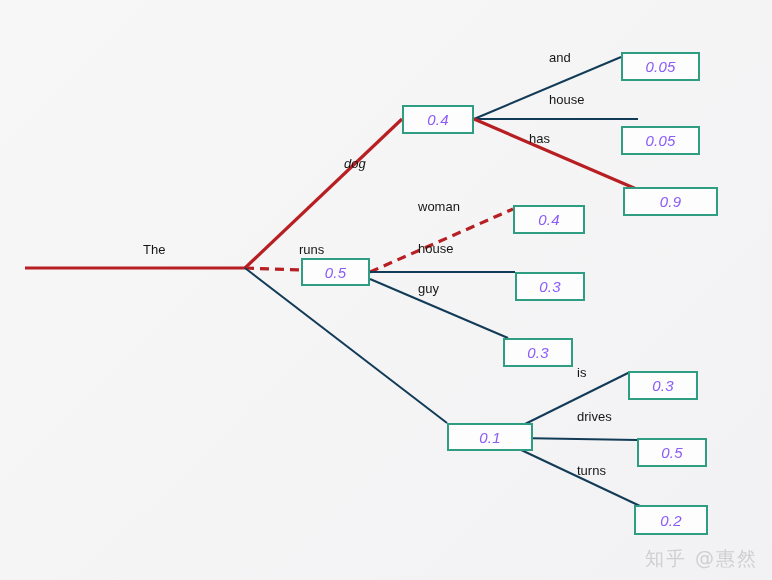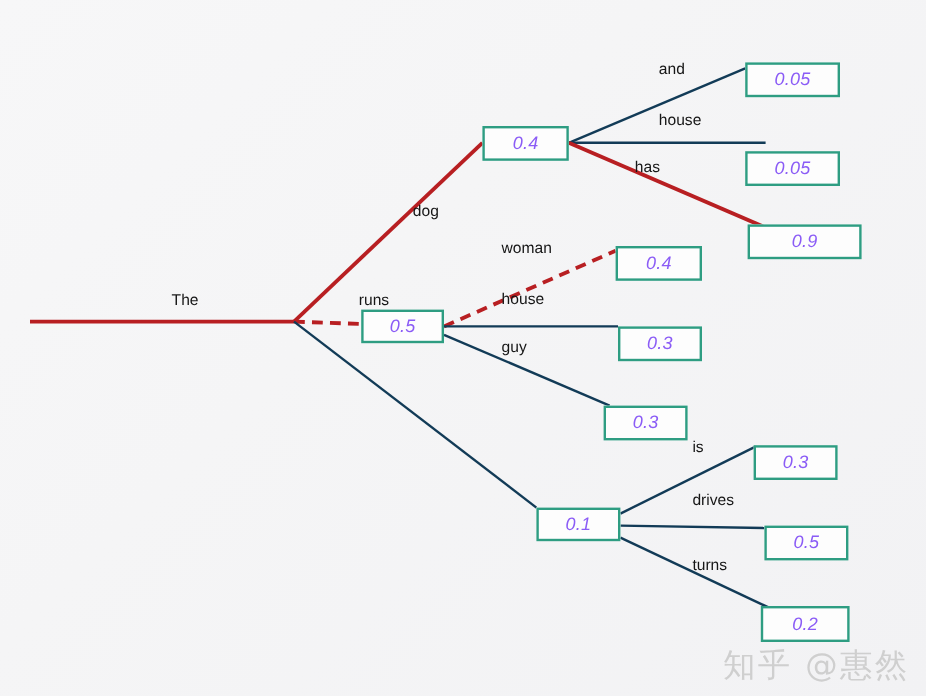--- a/index.html
+++ b/index.html
@@ -38,21 +38,21 @@
   .edge-label {
     position: absolute;
     font-size: 13px;
     color: #161616;
     white-space: nowrap;
   }
   .watermark {
     position: absolute;
     right: 14px;
     bottom: 8px;
-    font-size: 27px;
+    font-size: 19px;
     color: #cfcfcf;
     letter-spacing: 2px;
     font-family: "DejaVu Sans", sans-serif;
     user-select: none;
   }
 </style>
 </head>
 <body>
 
 <div id="stage">
@@ -75,28 +75,28 @@
 
   <div id="boxes">
       <div class="node-box" style="left: 402px; top: 105px; width: 72px; height: 29px; border-color: rgb(46, 157, 130); background: rgb(253, 253, 253);">0.4</div>
       <div class="node-box" style="left: 621px; top: 52px; width: 79px; height: 29px; border-color: rgb(46, 157, 130); background: rgb(253, 253, 253);">0.05</div>
       <div class="node-box" style="left: 621px; top: 126px; width: 79px; height: 29px; border-color: rgb(46, 157, 130); background: rgb(253, 253, 253);">0.05</div>
       <div class="node-box" style="left: 623px; top: 187px; width: 95px; height: 29px; border-color: rgb(46, 157, 130); background: rgb(253, 253, 253);">0.9</div>
       <div class="node-box" style="left: 301px; top: 258px; width: 69px; height: 28px; border-color: rgb(46, 157, 130); background: rgb(253, 253, 253);">0.5</div>
       <div class="node-box" style="left: 513px; top: 205px; width: 72px; height: 29px; border-color: rgb(46, 157, 130); background: rgb(253, 253, 253);">0.4</div>
       <div class="node-box" style="left: 515px; top: 272px; width: 70px; height: 29px; border-color: rgb(46, 157, 130); background: rgb(253, 253, 253);">0.3</div>
       <div class="node-box" style="left: 503px; top: 338px; width: 70px; height: 29px; border-color: rgb(46, 157, 130); background: rgb(253, 253, 253);">0.3</div>
-      <div class="node-box" style="left: 447px; top: 423px; width: 70px; height: 28px; border-color: rgb(46, 157, 130); background: rgb(253, 253, 253);">0.1</div>
+      <div class="node-box" style="left: 447px; top: 423px; width: 86px; height: 28px; border-color: rgb(46, 157, 130); background: rgb(253, 253, 253);">0.1</div>
       <div class="node-box" style="left: 628px; top: 371px; width: 70px; height: 29px; border-color: rgb(46, 157, 130); background: rgb(253, 253, 253);">0.3</div>
       <div class="node-box" style="left: 637px; top: 438px; width: 70px; height: 29px; border-color: rgb(46, 157, 130); background: rgb(253, 253, 253);">0.5</div>
       <div class="node-box" style="left: 634px; top: 505px; width: 74px; height: 30px; border-color: rgb(46, 157, 130); background: rgb(253, 253, 253);">0.2</div>
     </div>
   <div id="labels">
       <div class="edge-label" style="left: 143px; top: 242px;">The</div>
-      <div class="edge-label" style="left: 344px; top: 168px;">dog</div>
+      <div class="edge-label" style="left: 344px; top: 156px; font-style: italic;">dog</div>
       <div class="edge-label" style="left: 299px; top: 242px;">runs</div>
       <div class="edge-label" style="left: 549px; top: 50px;">and</div>
       <div class="edge-label" style="left: 549px; top: 92px;">house</div>
       <div class="edge-label" style="left: 529px; top: 131px;">has</div>
       <div class="edge-label" style="left: 418px; top: 199px;">woman</div>
       <div class="edge-label" style="left: 418px; top: 241px;">house</div>
       <div class="edge-label" style="left: 418px; top: 281px;">guy</div>
       <div class="edge-label" style="left: 577px; top: 365px;">is</div>
       <div class="edge-label" style="left: 577px; top: 409px;">drives</div>
       <div class="edge-label" style="left: 577px; top: 463px;">turns</div>

